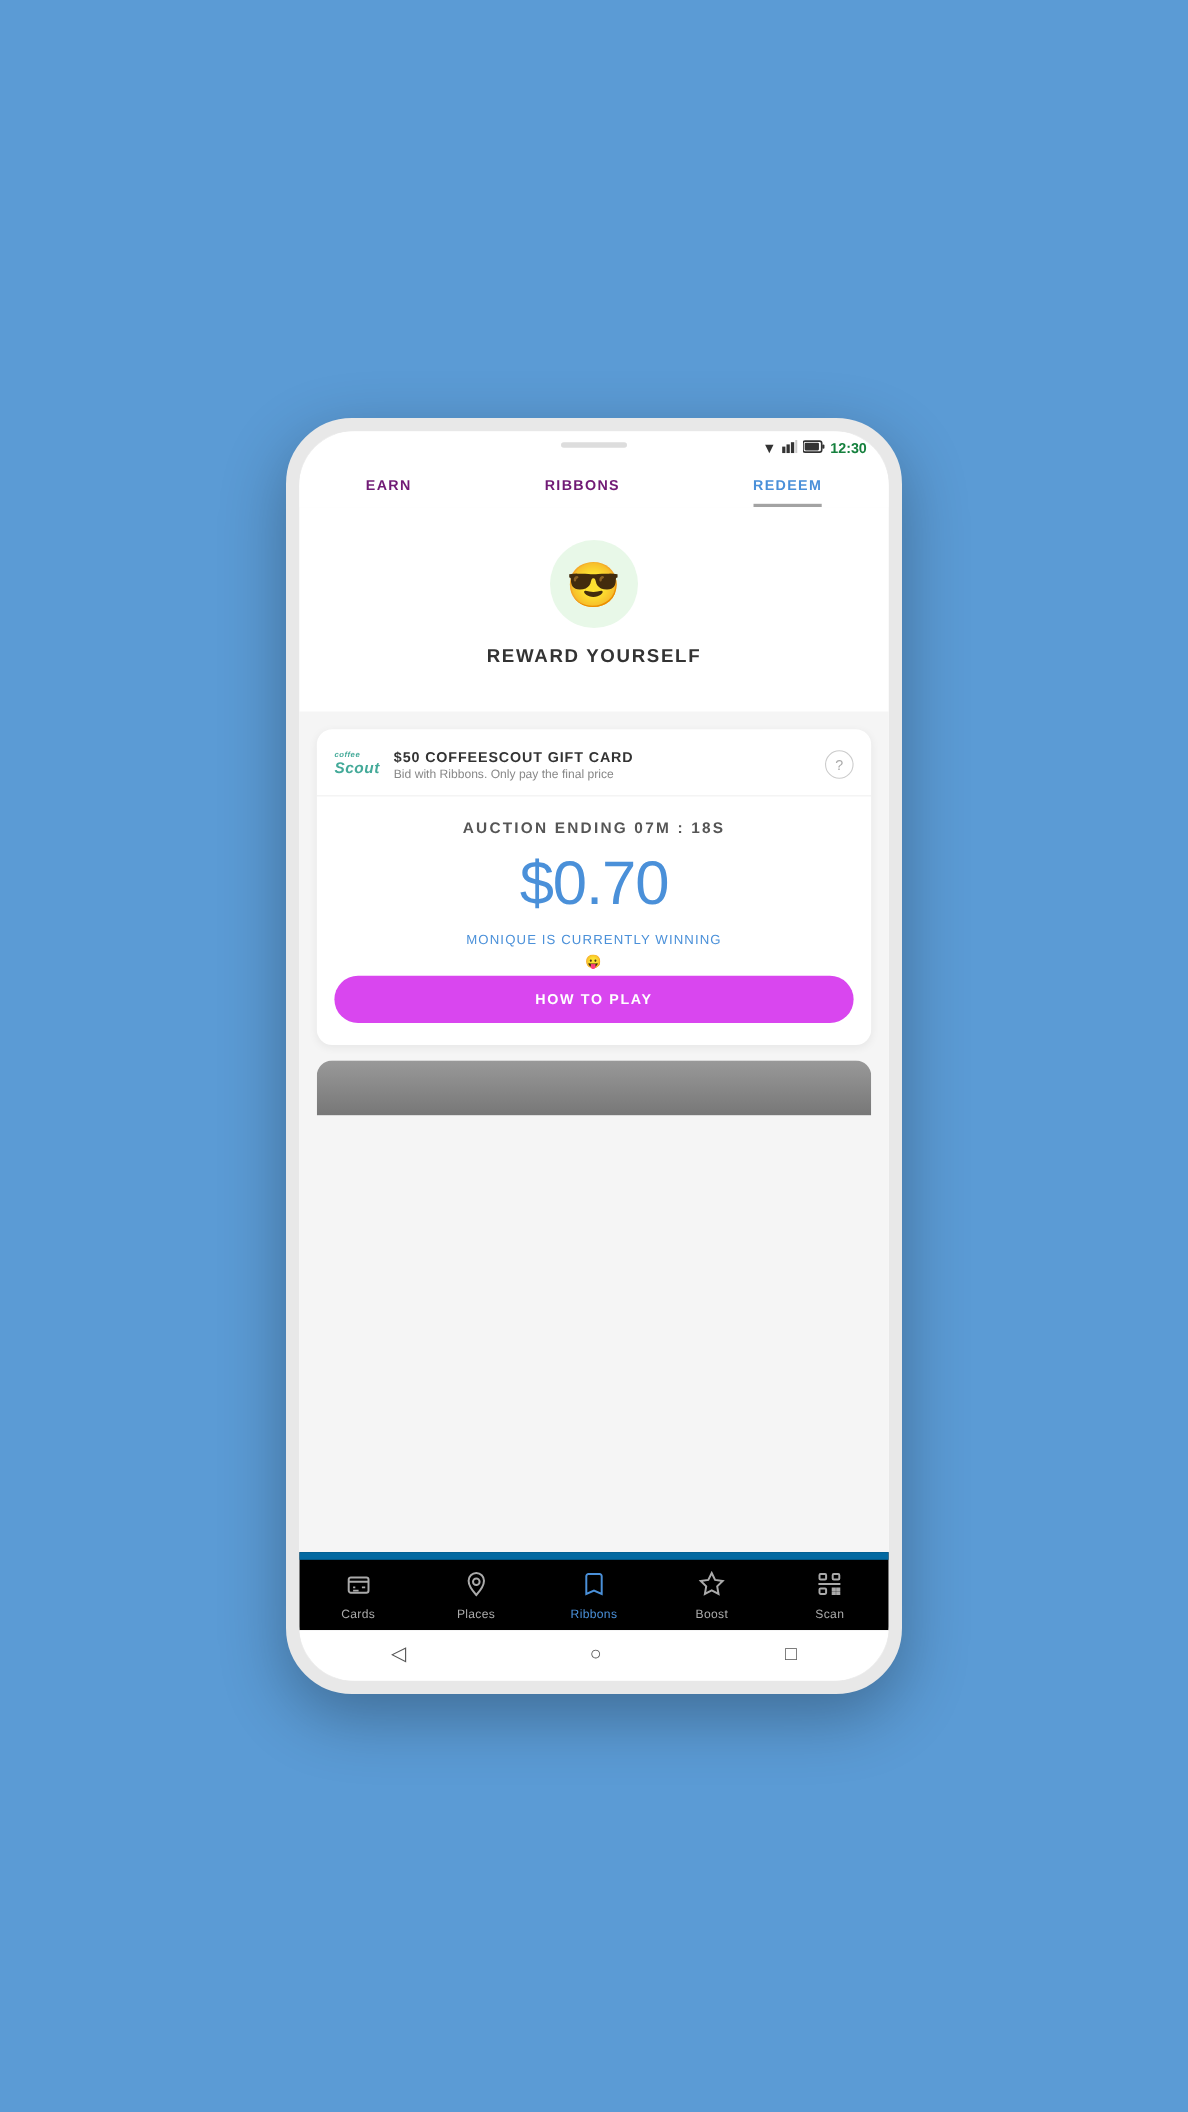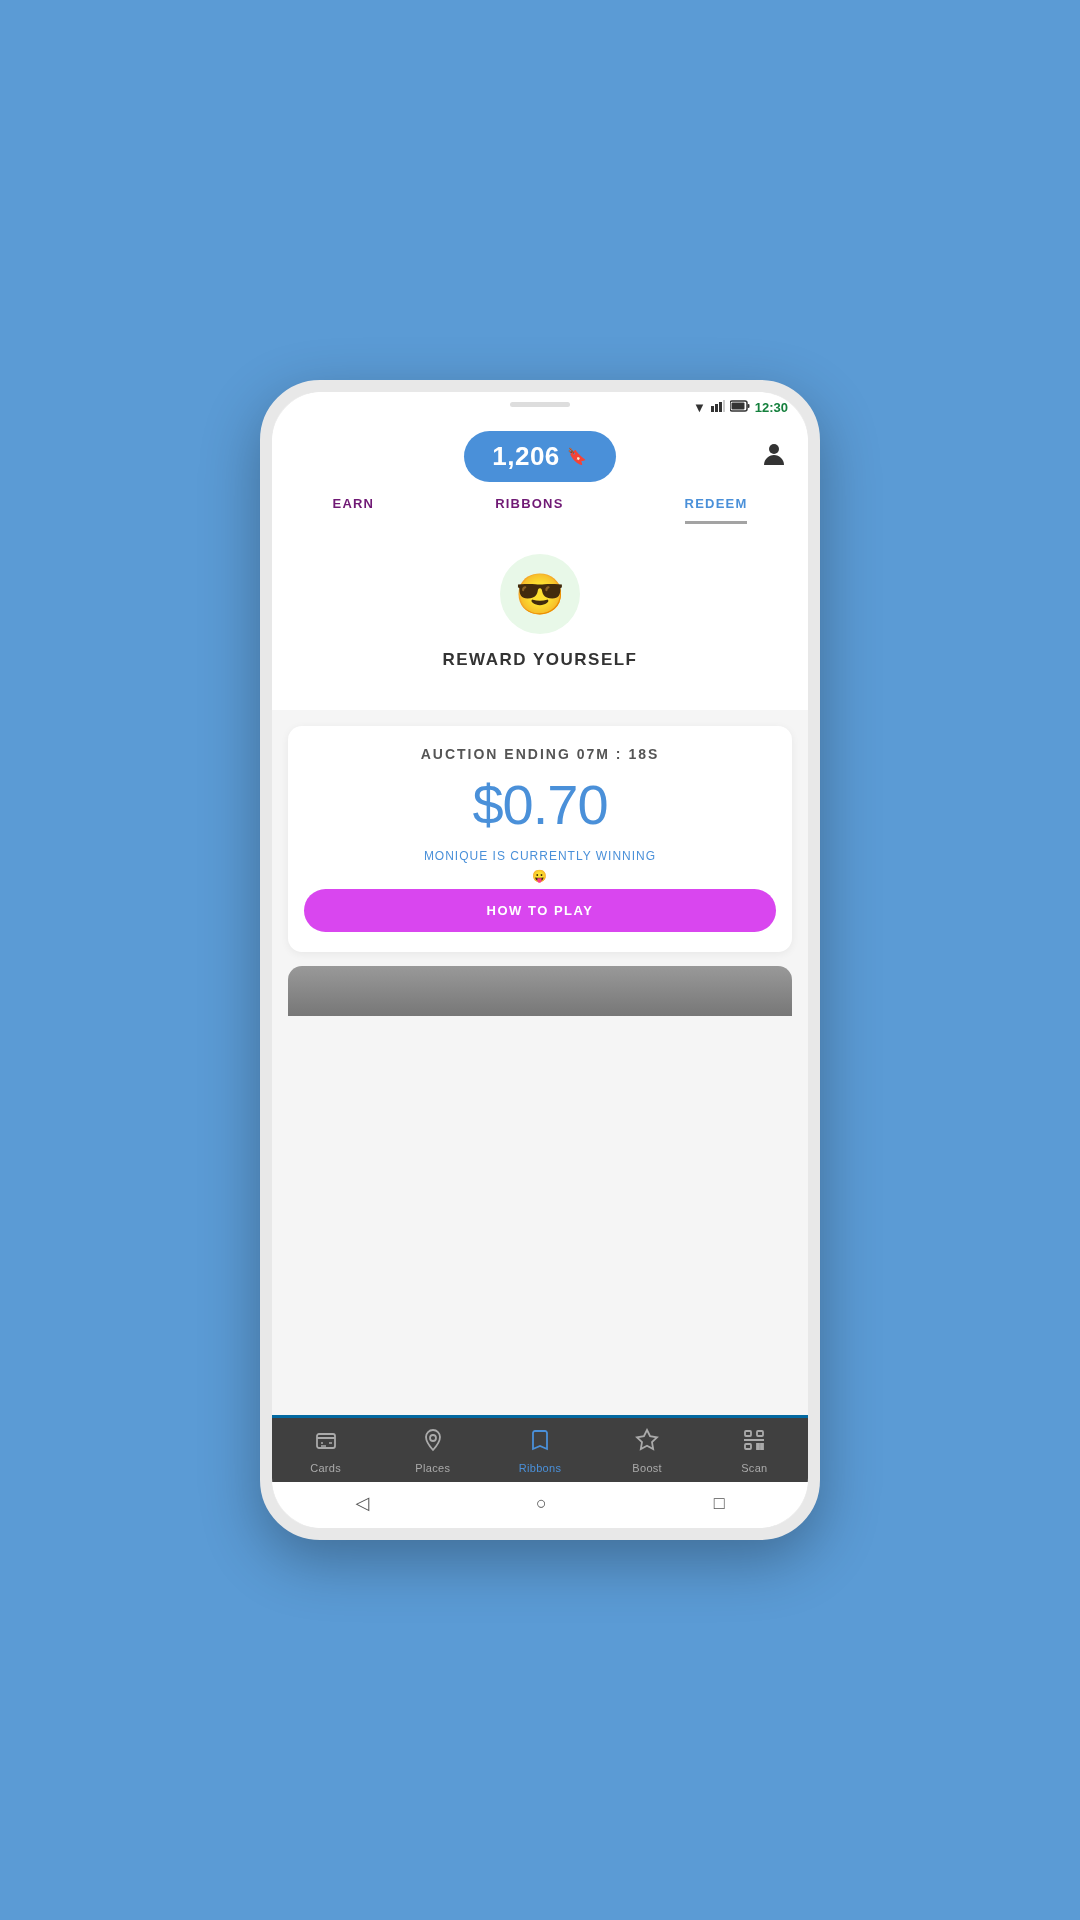--- a/index.html
+++ b/index.html
@@ -309,26 +309,26 @@
     }
 
     .next-card-preview-img {
       width: 100%;
       height: 100%;
       background: linear-gradient(to bottom, #999, #777);
     }
 
     
     .bottom-nav {
-      background: #404040;
+      background: #000000;
       display: flex;
       justify-content: space-around;
       align-items: center;
       padding: 10px 0 8px;
-      border-top: 3px solid #0369a1;
+      border-top: 7px solid #0369a1;
       flex-shrink: 0;
     }
 
     .nav-item {
       display: flex;
       flex-direction: column;
       align-items: center;
       gap: 4px;
       cursor: pointer;
       min-width: 60px;
@@ -403,32 +403,20 @@
           <svg width="20" height="12" viewBox="0 0 20 12">
             <rect x="0" y="1" width="17" height="10" rx="2" ry="2" fill="none" stroke="#333" stroke-width="1.5"></rect>
             <rect x="17.5" y="4" width="2" height="4" rx="1" fill="#333"></rect>
             <rect x="1.5" y="2.5" width="13" height="7" rx="1" fill="#333"></rect>
           </svg>
         </span>
         <span class="time">12:30</span>
       </div>
     </div>
 
-    <div class="header">
-      <div class="points-badge">
-        <span class="points-value">1,206</span>
-        <span class="ribbon-icon-small">🔖</span>
-      </div>
-      <div class="profile-icon">
-        <svg width="28" height="28" viewBox="0 0 28 28" fill="none">
-          <circle cx="14" cy="10" r="5" fill="#333"></circle>
-          <path d="M4 26c0-5.5 4.5-10 10-10s10 4.5 10 10" fill="#333"></path>
-        </svg>
-      </div>
-    </div>
 
     <div class="tabs">
       <div class="tab">
         <span>EARN</span>
       </div>
       <div class="tab">
         <span>RIBBONS</span>
       </div>
       <div class="tab active">
         <span>REDEEM</span>
@@ -440,20 +428,35 @@
       <div class="reward-section">
         <div class="emoji-circle">
           <span>😎</span>
         </div>
         <div class="reward-title">REWARD YOURSELF</div>
       </div>
 
       <div class="auction-section">
         <div class="auction-card">
 
+          <div class="auction-card-header">
+            <div class="brand-info">
+              <div class="brand-logo">
+                <div class="brand-logo-text">
+                  <span style="font-size:7px; color:#4a9;">coffee</span>
+                  <span style="font-size:14px; font-style:italic; color:#4a9; font-weight:800;">Scout</span>
+                </div>
+              </div>
+              <div class="card-info">
+                <div class="card-title">$50 COFFEESCOUT GIFT CARD</div>
+                <div class="card-subtitle">Bid with Ribbons. Only pay the final price</div>
+              </div>
+            </div>
+            <div class="help-circle">?</div>
+          </div>
 
           <div class="auction-card-body">
             <div class="auction-timer">AUCTION ENDING 07M : 18S</div>
             <div class="auction-price">$0.70</div>
             <div class="auction-winner">
               <span>MONIQUE IS CURRENTLY WINNING</span>
               <span>😛</span>
             </div>
             <button class="how-to-play-btn">HOW TO PLAY</button>
           </div>

